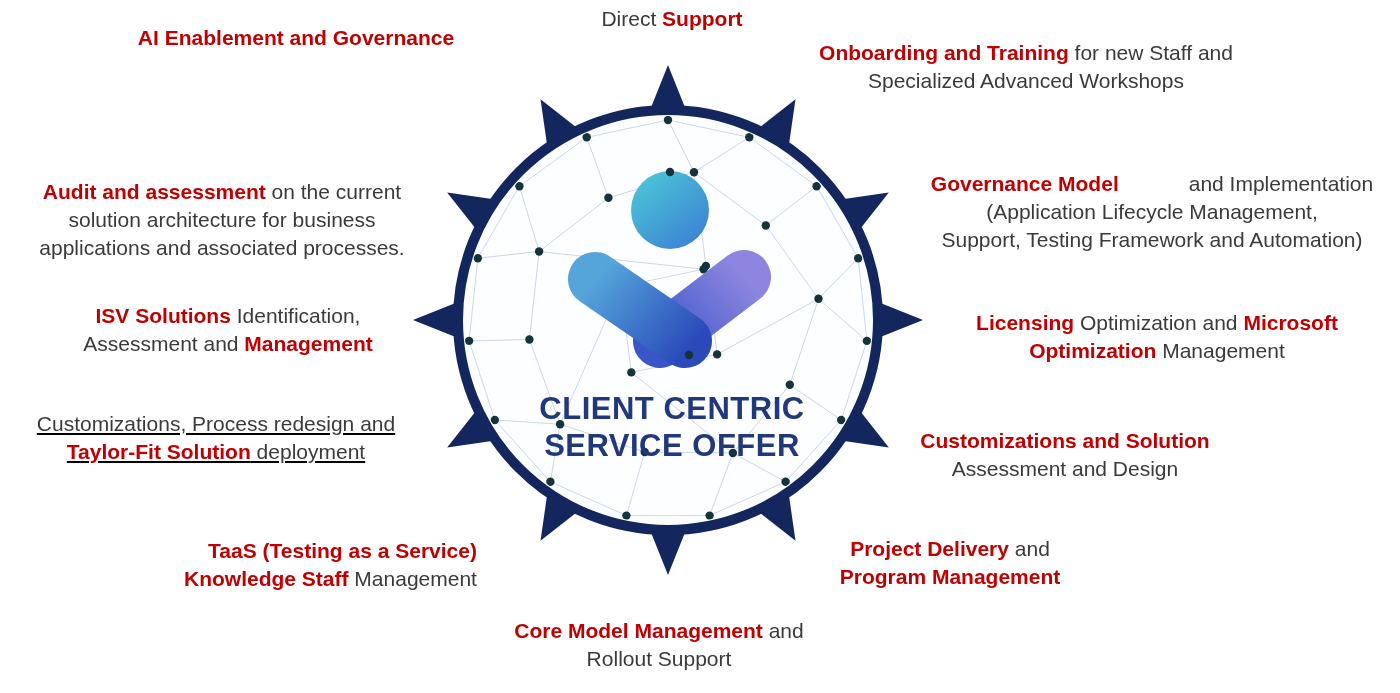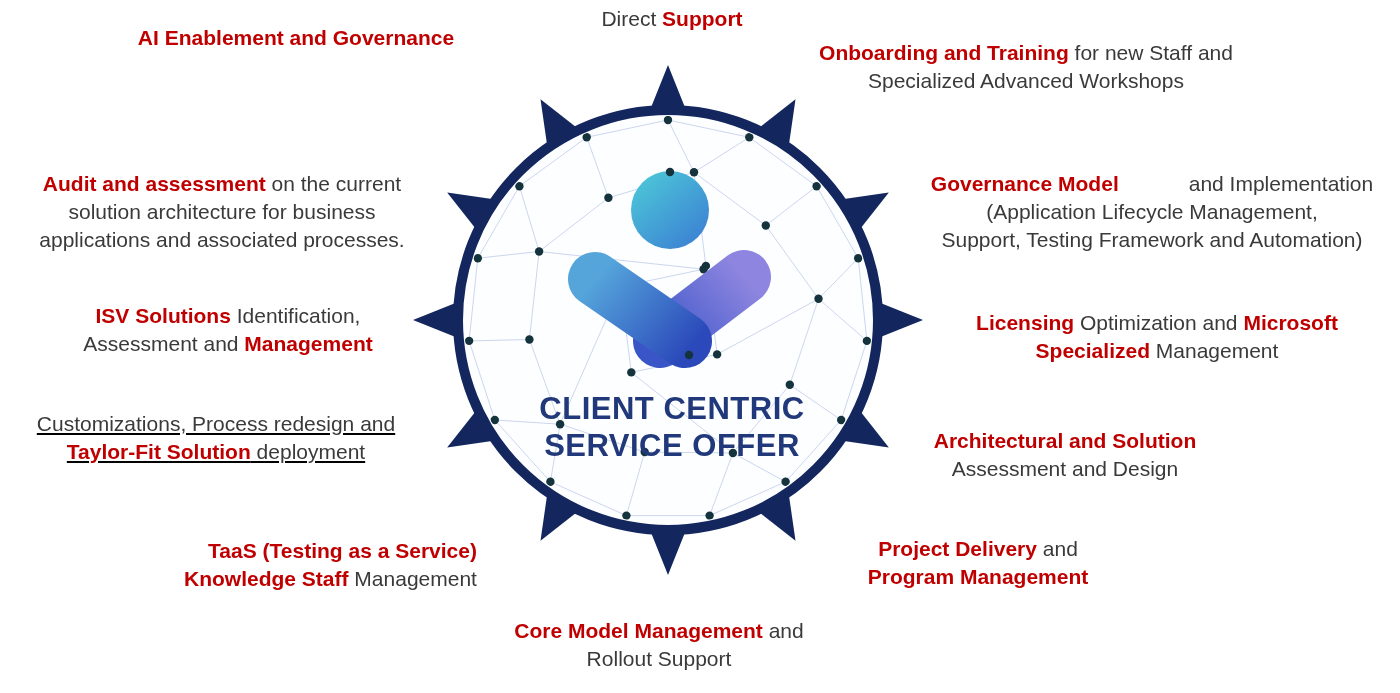--- a/index.html
+++ b/index.html
@@ -177,51 +177,51 @@
       <div class="label center" style="left: 280px; top: 24px; margin-left: 16px;">
         <div><span class="seg-b">AI Enablement and Governance</span></div>
       </div>
       <div class="label center" style="left: 672px; top: 5px;">
         <div><span class="seg">Direct </span><span class="seg-b">Support</span></div>
       </div>
       <div class="label center" style="left: 1026px; top: 39px;">
         <div><span class="seg-b">Onboarding and Training</span><span class="seg"> for new Staff and</span></div>
         <div><span class="seg">Specialized Advanced Workshops</span></div>
       </div>
-      <div class="label center" style="left: 222px; top: 170px;">
+      <div class="label center" style="left: 222px; top: 178px;">
         <div><span class="seg-b">Audit and assessment</span><span class="seg"> on the current</span></div>
         <div><span class="seg">solution architecture for business</span></div>
         <div><span class="seg">applications and associated processes.</span></div>
       </div>
       <div class="label center" style="left: 1152px; top: 170px;">
         <div><span class="seg-b">Governance Model</span><span class="gapspan" style="width: 70px;"></span><span class="seg">and Implementation</span></div>
         <div><span class="seg">(Application Lifecycle Management,</span></div>
         <div><span class="seg">Support, Testing Framework and Automation)</span></div>
       </div>
       <div class="label center" style="left: 228px; top: 302px;">
         <div><span class="seg-b">ISV Solutions</span><span class="seg"> Identification,</span></div>
         <div><span class="seg">Assessment and </span><span class="seg-b">Management</span></div>
       </div>
       <div class="label center" style="left: 1157px; top: 309px;">
         <div><span class="seg-b">Licensing</span><span class="seg"> Optimization and </span><span class="seg-b">Microsoft</span></div>
-        <div><span class="seg-b">Specialized</span><span class="seg"> Management</span></div>
+        <div><span class="seg-b">Optimization</span><span class="seg"> Management</span></div>
       </div>
       <div class="label center" style="left: 216px; top: 410px; text-decoration: underline;">
         <div><span class="seg">Customizations, Process redesign and</span></div>
         <div><span class="seg-b">Taylor-Fit Solution</span><span class="seg"> deployment</span></div>
       </div>
       <div class="label center" style="left: 1065px; top: 427px;">
-        <div><span class="seg-b">Architectural and Solution</span></div>
+        <div><span class="seg-b">Customizations and Solution</span></div>
         <div><span class="seg">Assessment and Design</span></div>
       </div>
       <div class="label left" style="left: 184px; top: 537px; text-align: right;">
         <div><span class="seg-b">TaaS (Testing as a Service)</span></div>
         <div><span class="seg-b">Knowledge Staff</span><span class="seg"> Management</span></div>
       </div>
-      <div class="label center" style="left: 950px; top: 535px; margin-left: 28px;">
+      <div class="label center" style="left: 950px; top: 535px;">
         <div><span class="seg-b">Project Delivery</span><span class="seg"> and</span></div>
         <div><span class="seg-b">Program Management</span></div>
       </div>
       <div class="label center" style="left: 659px; top: 617px;">
         <div><span class="seg-b">Core Model Management</span><span class="seg"> and</span></div>
         <div><span class="seg">Rollout Support</span></div>
       </div>
     </div>
 </div>
 

